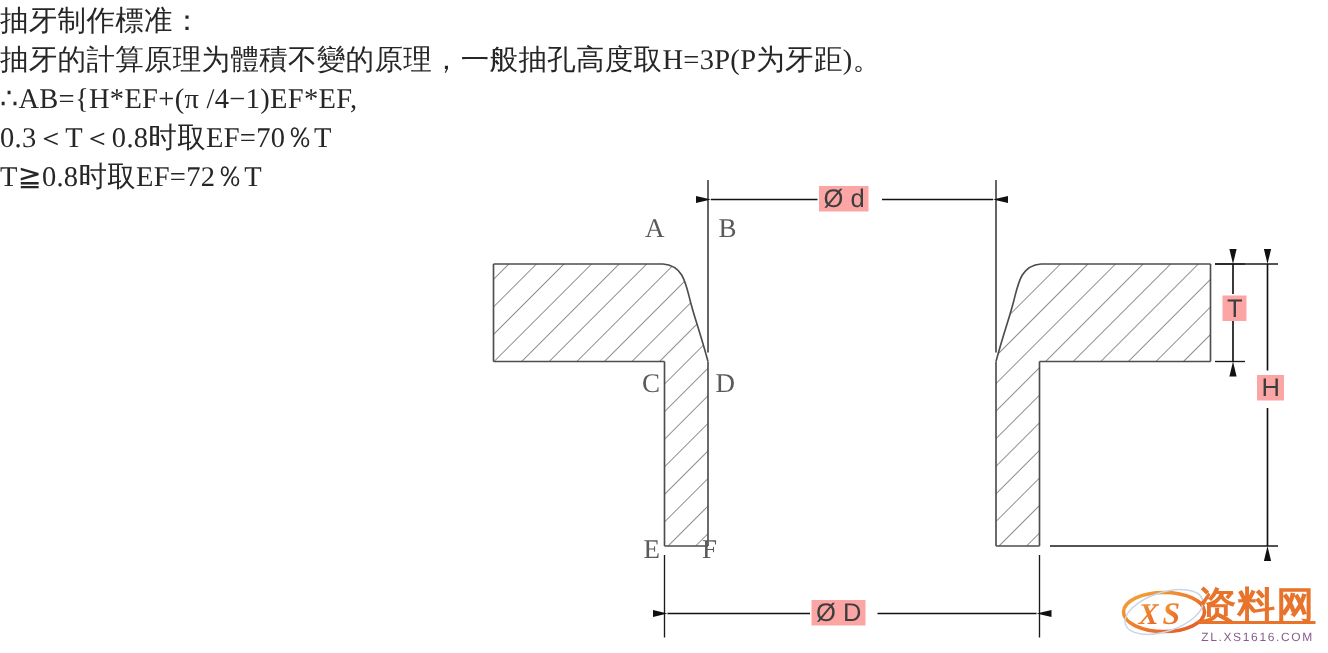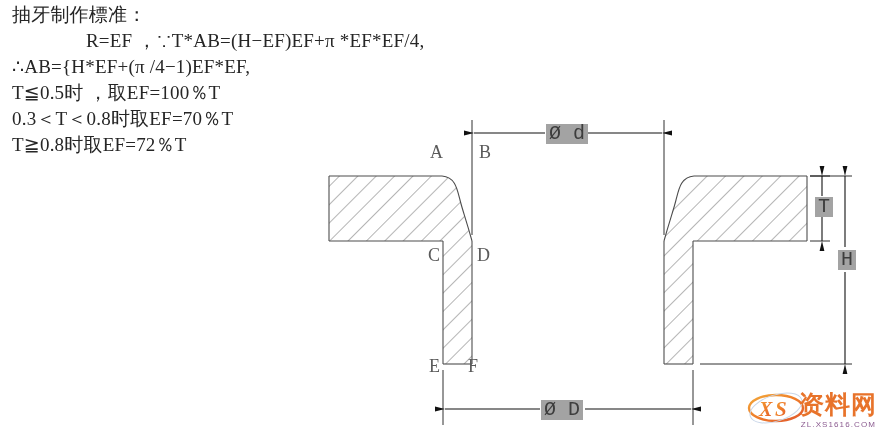--- a/index.html
+++ b/index.html
@@ -12,21 +12,21 @@
     height: 435px;
     position: relative;
     overflow: hidden;
     font-family: "Liberation Serif", "DejaVu Serif", serif;
     color: #1a1a1a;
   }
 
   
   #notes {
     position: absolute;
-    left: 12px;
+    left: 0;
     top: 2px;
     width: 690px;
   }
   .note-line {
     font-size: 19px;
     line-height: 26px;
     white-space: pre;
     color: #262626;
     letter-spacing: 0.2px;
   }
@@ -49,24 +49,24 @@
   .dlabel {
     position: absolute;
     font-family: "Liberation Serif", "DejaVu Serif", serif;
     font-size: 18px;
     color: #5a5a5a;
     line-height: 1;
     white-space: nowrap;
   }
   .dimlabel {
     position: absolute;
-    font-family: Liberation Mono, monospace;
-    font-size: 20px;
+    font-family: Liberation Sans, sans-serif;
+    font-size: 17px;
     color: #3d3d3d;
-    background: #a3a3a3;
+    background: #fca5a5;
     padding: 0 3px;
     line-height: 1;
     white-space: nowrap;
   }
 
   
   #watermark {
     position: absolute;
     right: 6px;
     bottom: 4px;
@@ -76,20 +76,21 @@
   #watermark .wm-cn {
     position: absolute;
     right: 2px;
     top: 1px;
     font-family: "Liberation Sans", "DejaVu Sans", sans-serif;
     font-weight: bold;
     font-size: 25px;
     letter-spacing: 1px;
     color: #e8732a;
     line-height: 28px;
+    text-decoration: underline;
   }
   #watermark .wm-url {
     position: absolute;
     right: 3px;
     bottom: 1px;
     font-family: "Liberation Sans", "DejaVu Sans", sans-serif;
     font-size: 8px;
     letter-spacing: 1.1px;
     color: #8a5a8f;
     line-height: 10px;
@@ -100,23 +101,22 @@
     top: 2px;
     width: 58px;
     height: 34px;
   }
 </style>
 </head>
 <body>
 
 <div id="notes">
   <div class="note-line">抽牙制作標准：</div>
-  <div class="note-line indent">R=EF ，∵T*AB=(H−EF)EF+π *EF*EF/4,</div>
+  <div class="note-line">抽牙的計算原理为體積不變的原理，一般抽孔高度取H=3P(P为牙距)。</div>
   <div class="note-line">∴AB={H*EF+(π /4−1)EF*EF,</div>
-  <div class="note-line">T≦0.5时 ，取EF=100％T</div>
   <div class="note-line">0.3＜T＜0.8时取EF=70％T</div>
   <div class="note-line">T≧0.8时取EF=72％T</div>
 </div>
 
 <div id="drawing">
 <svg width="885" height="435" viewBox="0 0 885 435" xmlns="http://www.w3.org/2000/svg">
   <defs>
     <pattern id="hatch45" width="13" height="13" patternTransform="rotate(45)" patternUnits="userSpaceOnUse">
       <line x1="0" y1="0" x2="0" y2="13" stroke="#6b6b6b" stroke-width="1"></line>
     </pattern>

